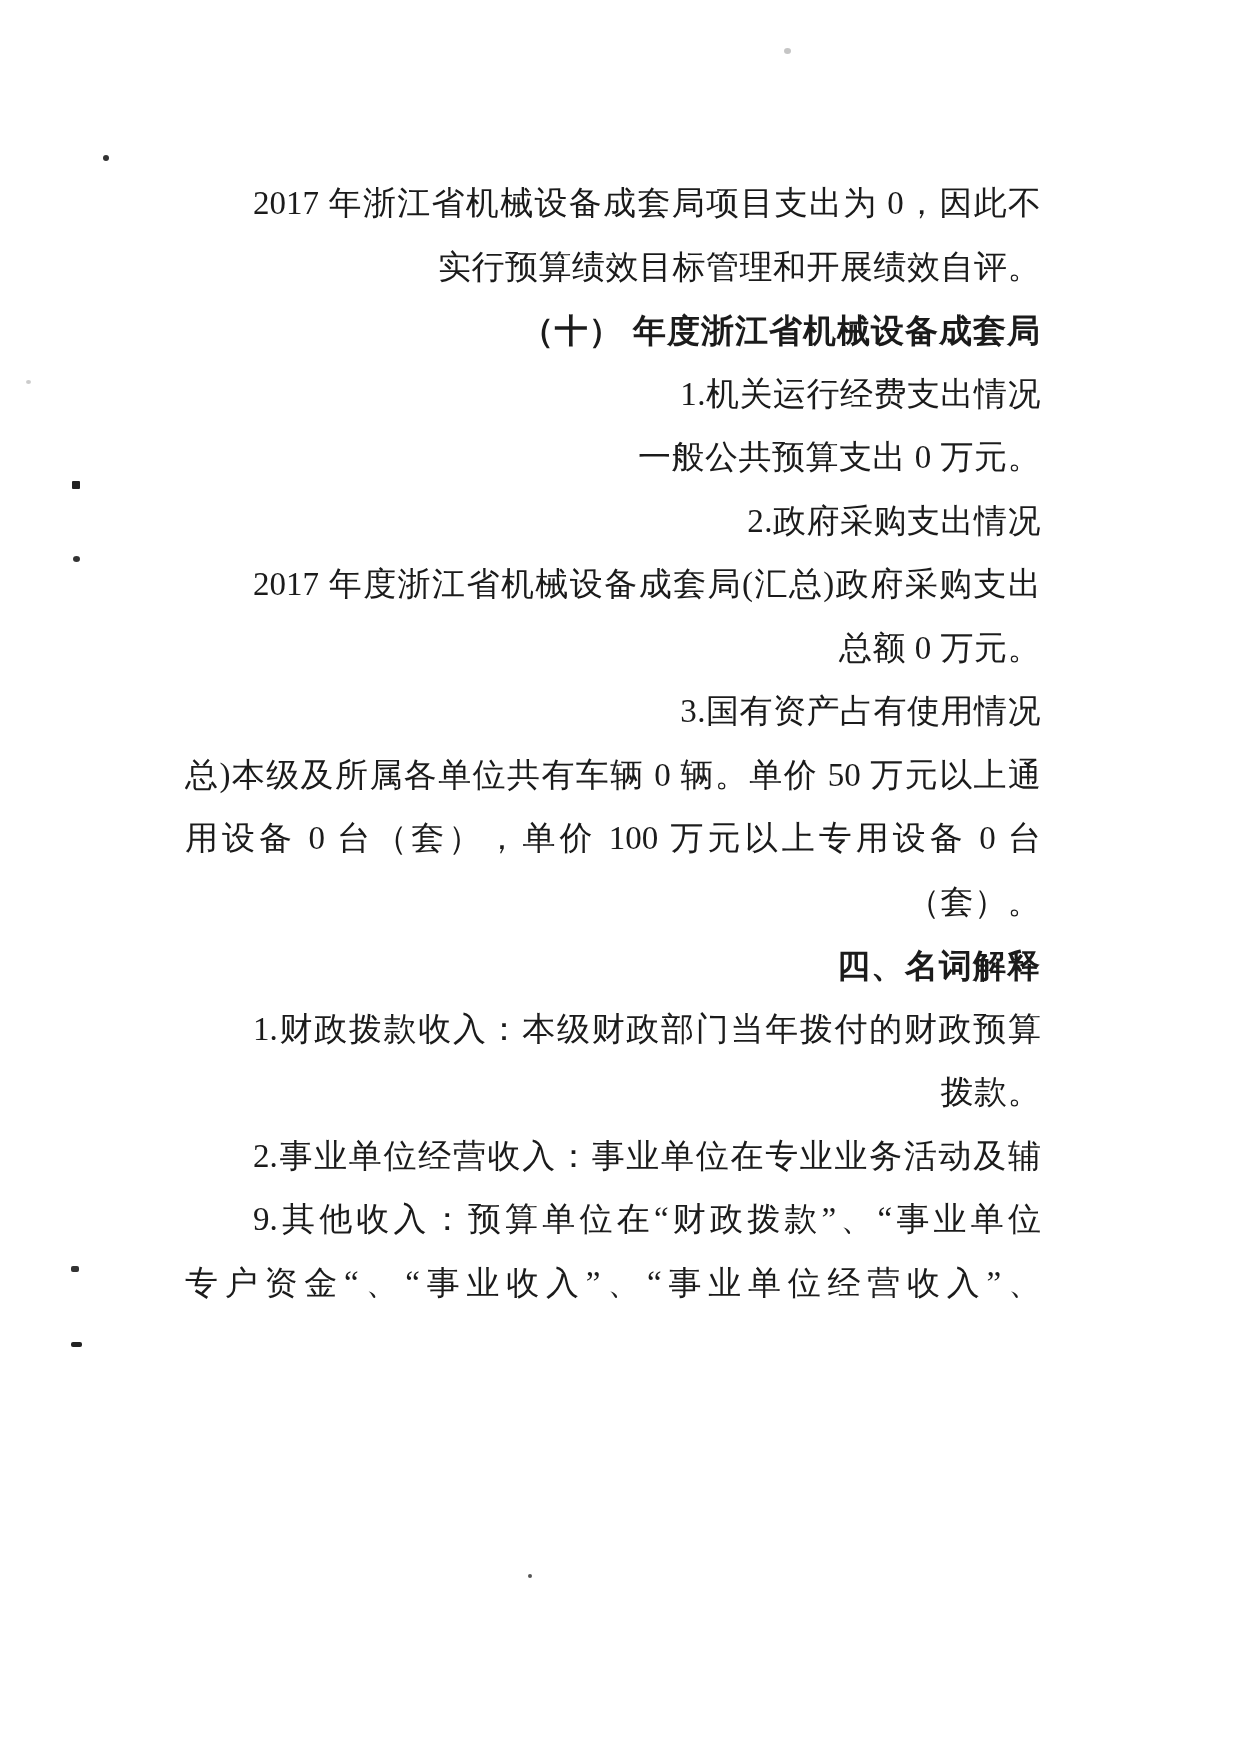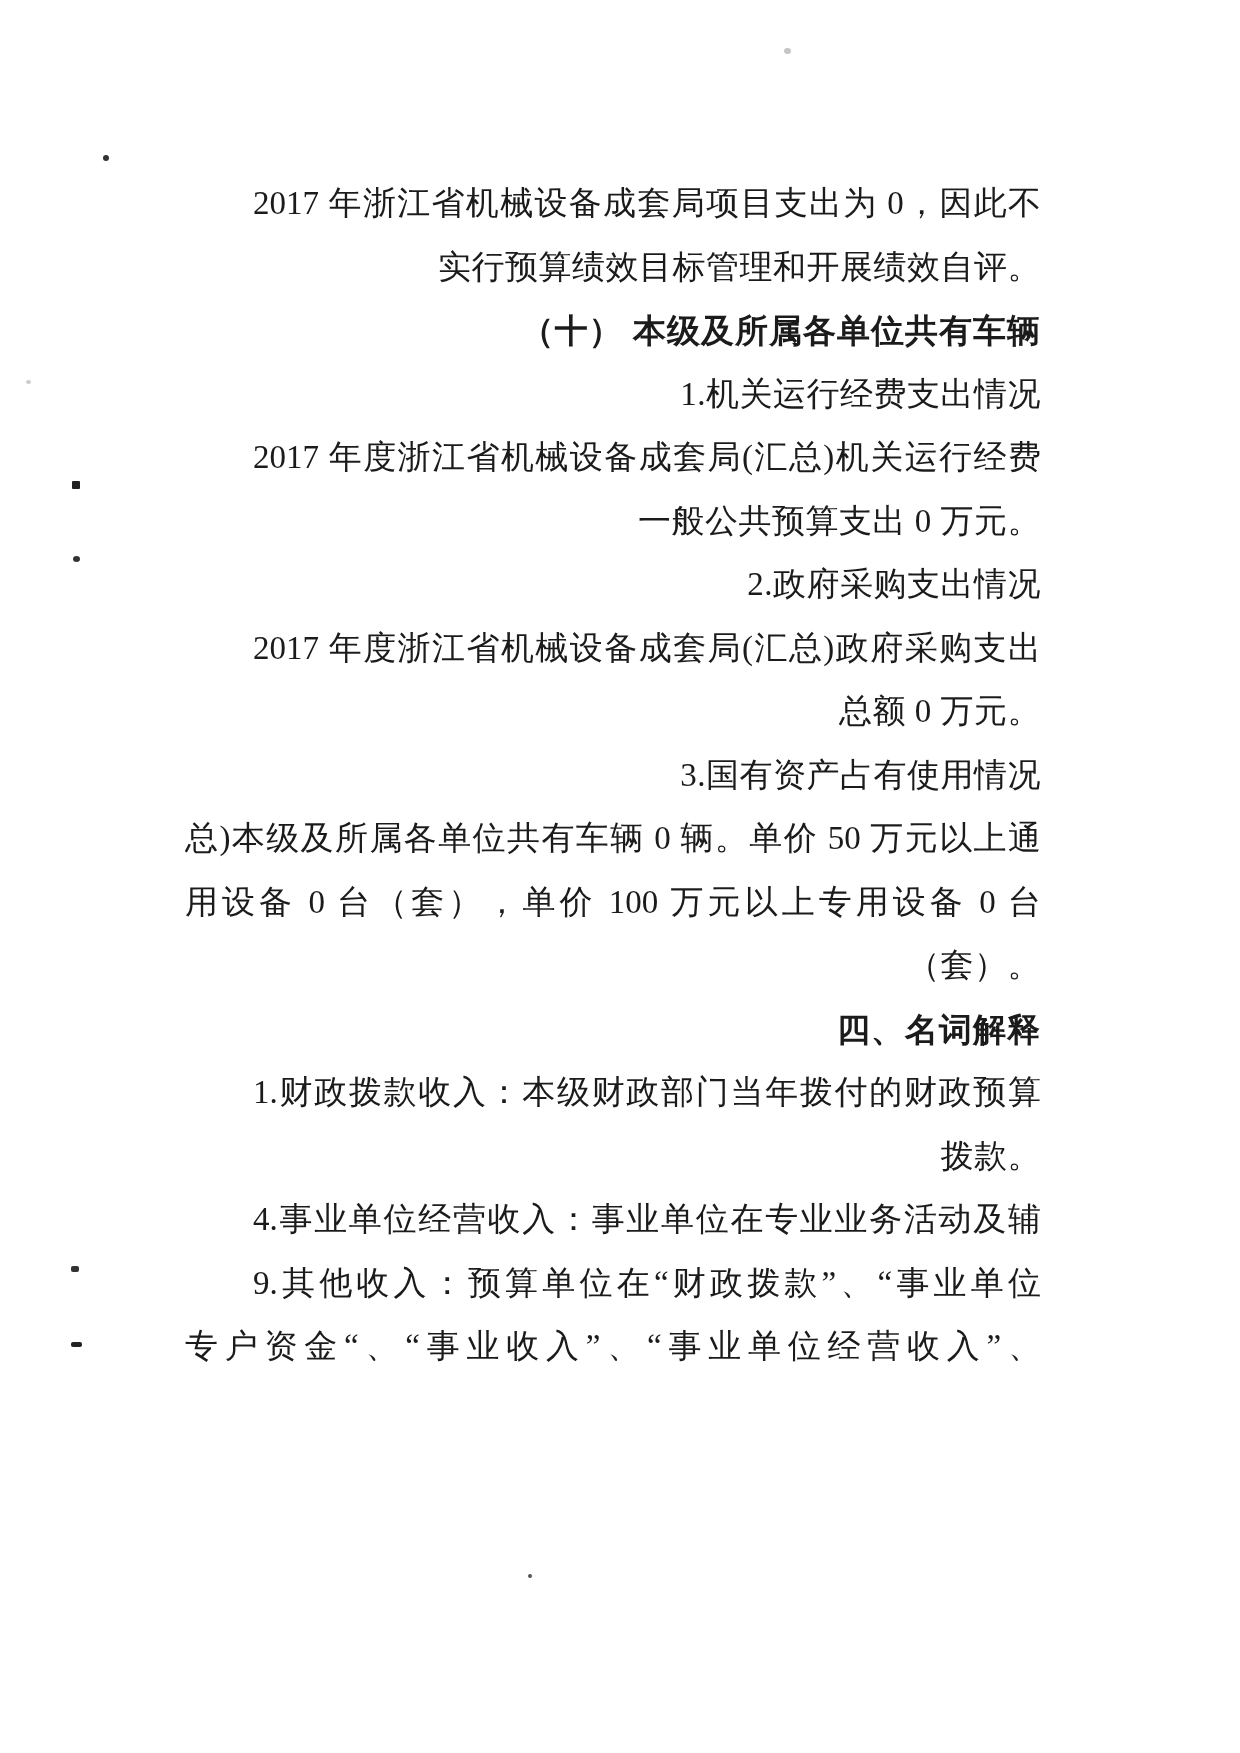--- a/index.html
+++ b/index.html
@@ -44,35 +44,34 @@
   }
 </style>
 </head>
 <body>
 
 <div class="page">
 
   <div class="textblock">
     <div class="line indent fill">2017 年浙江省机械设备成套局项目支出为 0，因此不</div>
     <div class="line">实行预算绩效目标管理和开展绩效自评。</div>
-    <div class="line indent bold">（十） 本级及所属各单位共有车辆</div>
+    <div class="line indent bold">（十） 年度浙江省机械设备成套局</div>
     <div class="line indent">1.机关运行经费支出情况</div>
-    <div class="line indent fill">2017 年度浙江省机械设备成套局(汇总)机关运行经费</div>
     <div class="line">一般公共预算支出 0 万元。</div>
     <div class="line indent">2.政府采购支出情况</div>
     <div class="line indent fill">2017 年度浙江省机械设备成套局(汇总)政府采购支出</div>
     <div class="line">总额 0 万元。</div>
     <div class="line indent">3.国有资产占有使用情况</div>
     <div class="line fill">总)本级及所属各单位共有车辆 0 辆。单价 50 万元以上通</div>
     <div class="line fill">用设备 0 台（套），单价 100 万元以上专用设备 0 台</div>
     <div class="line">（套）。</div>
     <div class="line indent bold">四、名词解释</div>
     <div class="line indent fill">1.财政拨款收入：本级财政部门当年拨付的财政预算</div>
     <div class="line">拨款。</div>
-    <div class="line indent fill">4.事业单位经营收入：事业单位在专业业务活动及辅</div>
+    <div class="line indent fill">2.事业单位经营收入：事业单位在专业业务活动及辅</div>
     <div class="line indent fill">9.其他收入：预算单位在“财政拨款”、“事业单位</div>
     <div class="line fill">专户资金“、“事业收入”、“事业单位经营收入”、</div>
   </div>
 
   <div class="speck" style="left:103px; top:155px; width:6px;  height:6px;"></div>
   <div class="speck" style="left:784px; top:48px;  width:7px;  height:6px;  background:#c5c5c5;"></div>
   <div class="speck" style="left:26px;  top:380px; width:5px;  height:4px;  background:#cccccc;"></div>
   <div class="speck" style="left:72px;  top:481px; width:8px;  height:8px;  border-radius:1px; background:#222222;"></div>
   <div class="speck" style="left:73px;  top:556px; width:7px;  height:6px;"></div>
   <div class="speck" style="left:71px;  top:1266px;width:8px;  height:6px;  border-radius:2px;"></div>

